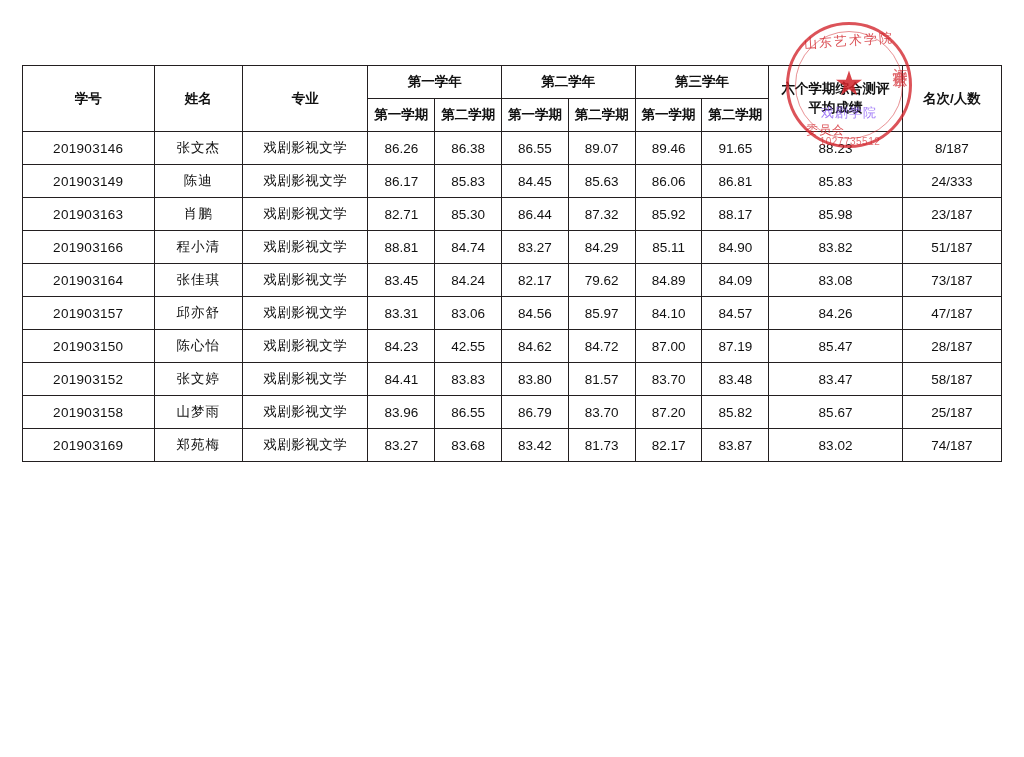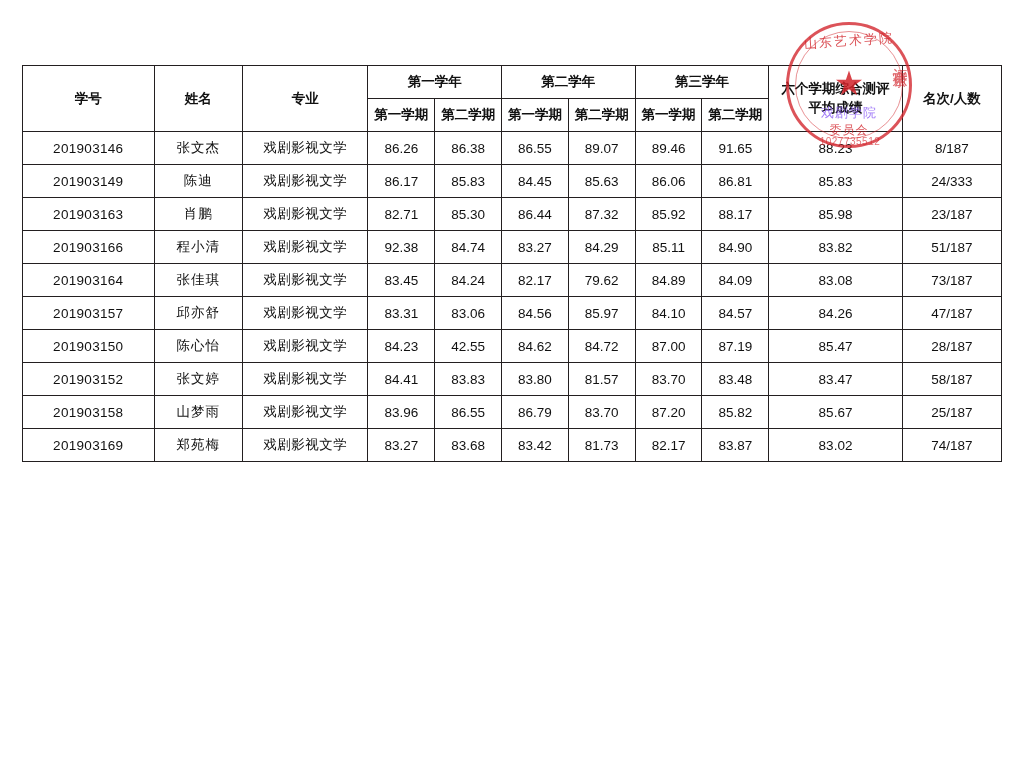--- a/index.html
+++ b/index.html
@@ -140,21 +140,20 @@
     font-size: 13px;
     letter-spacing: 1px;
     opacity: 0.8;
     font-family: Liberation Mono, monospace;
   }
   .seal .arc-bot {
     position: absolute;
     left: 20px;
     top: 100px;
     width: 86px;
-    text-align: center;
     color: #d2232a;
     font-size: 12px;
     letter-spacing: 1px;
     opacity: 0.8;
     font-family: "Liberation Serif", "DejaVu Serif", serif;
   }
   .seal .code {
     position: absolute;
     left: 14px;
     top: 114px;
@@ -256,21 +255,21 @@
         <td class="cell-score">87.32</td>
         <td class="cell-score">85.92</td>
         <td class="cell-score">88.17</td>
         <td class="cell-avg">85.98</td>
         <td class="cell-rank">23/187</td>
       </tr>
       <tr>
         <td class="cell-id">201903166</td>
         <td class="cell-name">程小清</td>
         <td class="cell-major">戏剧影视文学</td>
-        <td class="cell-score">92.38</td>
+        <td class="cell-score">88.81</td>
         <td class="cell-score">84.74</td>
         <td class="cell-score">83.27</td>
         <td class="cell-score">84.29</td>
         <td class="cell-score">85.11</td>
         <td class="cell-score">84.90</td>
         <td class="cell-avg">83.82</td>
         <td class="cell-rank">51/187</td>
       </tr>
       <tr>
         <td class="cell-id">201903164</td>

